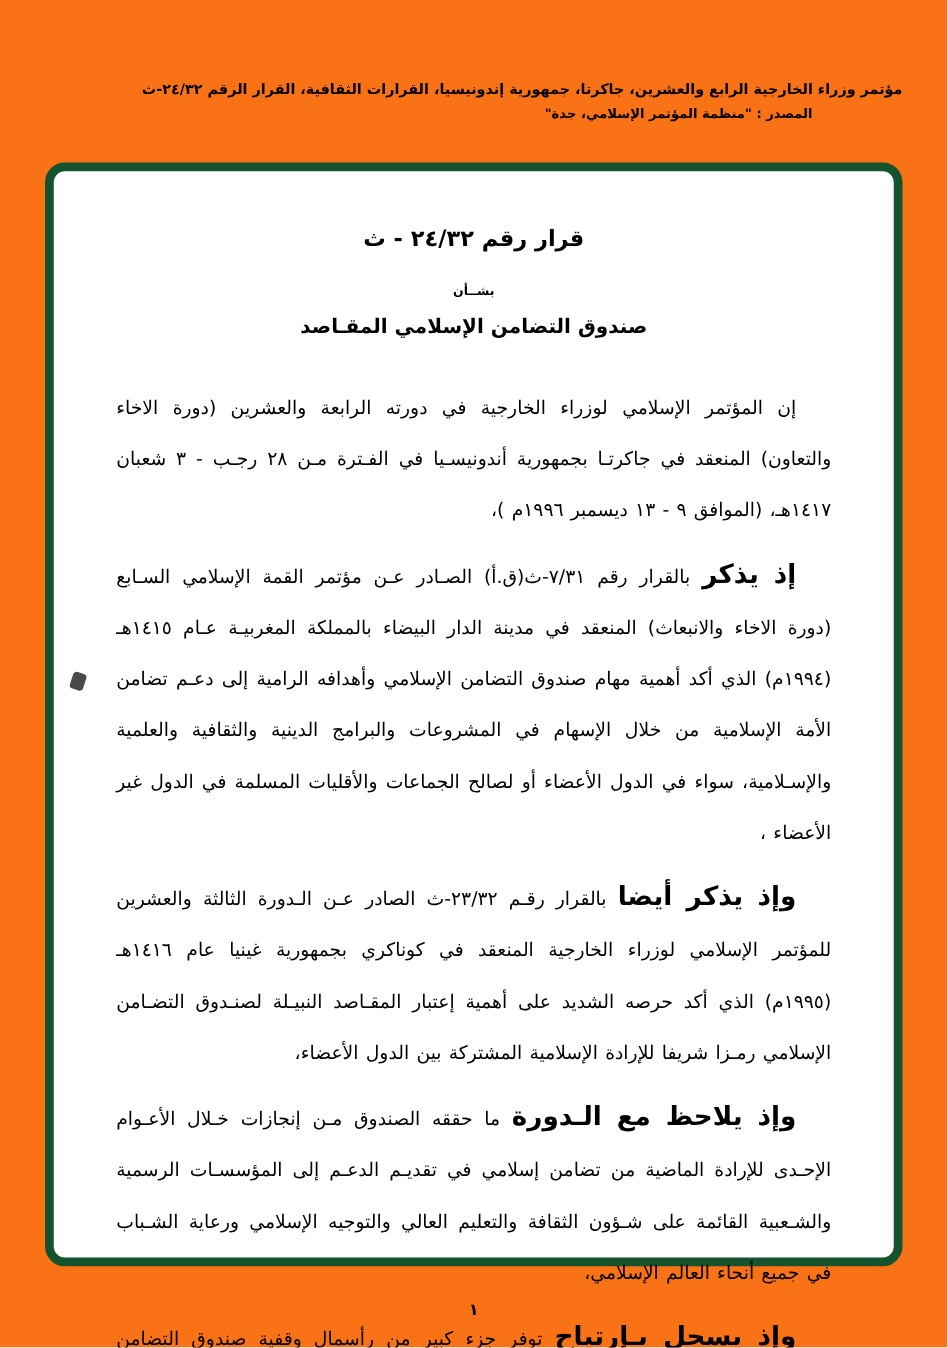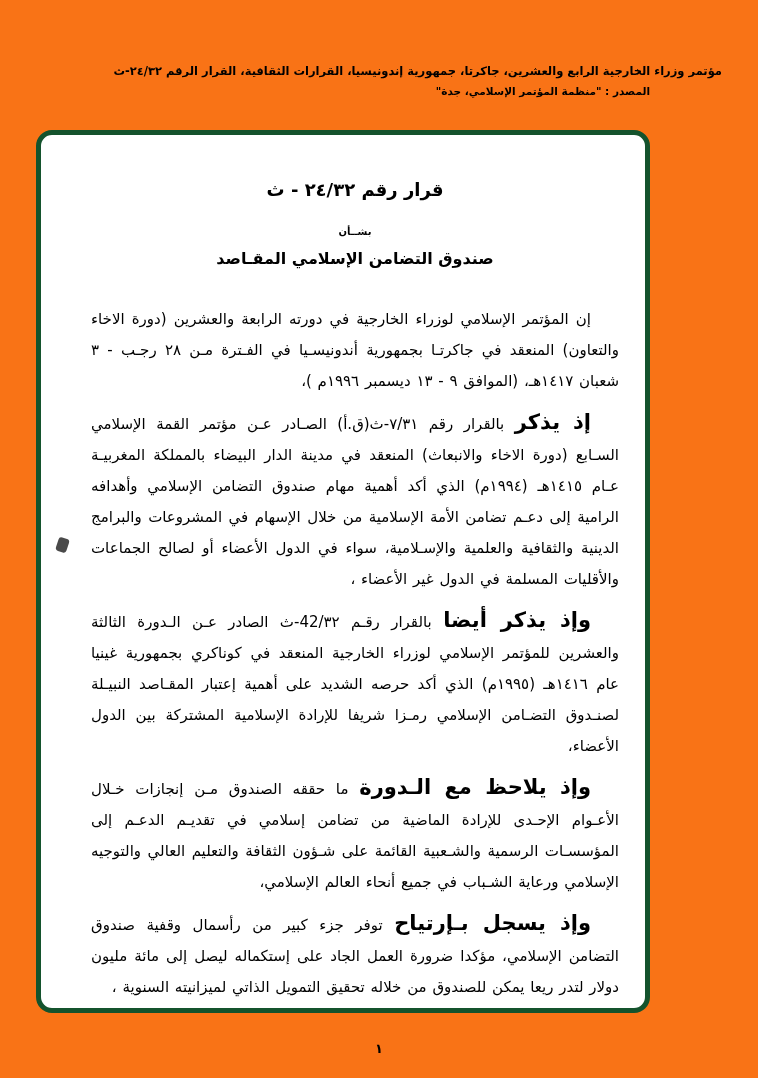--- a/index.html
+++ b/index.html
@@ -31,36 +31,36 @@
     font-weight:bold;
     margin-top:6px;
     padding-left:0;
     padding-right:72px;
   }
 
   
   .frame {
     position:absolute;
     left:36px; top:130px;
-    width:614px; height:883px;
-    border:5px solid #14532d;
+    width:686px; height:883px;
+    border:7px solid #14532d;
     border-radius:16px;
     background:#ffffff;
-    padding:44px 26px 0 50px;
+    padding:44px 50px 0 50px;
     direction:rtl;
   }
 
   .title-block { text-align:center; font-weight:bold; direction:rtl; }
   .title-line1 { font-size:18px; letter-spacing:1px; margin-bottom:26px; }
   .title-line2 { font-size:10px; margin-bottom:12px; }
   .title-line3 { font-size:16px; margin-bottom:36px; }
 
   .body-text p {
     font-size:15px;
-    line-height:31px;
+    line-height:41px;
     text-align:justify;
     text-indent:28px;
     margin-bottom:10px;
     direction:rtl;
     word-spacing:1px;
   }
   .lead {
     font-weight:bold;
     font-size:21px;
   }
@@ -108,21 +108,21 @@
         <span>إن المؤتمر الإسلامي لوزراء الخارجية في دورته الرابعة والعشرين  (دورة الاخاء والتعاون) المنعقد في جاكرتـا بجمهورية أندونيسـيا في الفـترة مـن ٢٨ رجـب  -  ٣ شعبان ١٤١٧هـ، (الموافق ٩ - ١٣ ديسمبر ١٩٩٦م )،</span>
       </p>
 
       <p>
         <strong class="lead">إذ يذكر</strong>
         <span>بالقرار رقم ٧/٣١-ث(ق.أ) الصـادر عـن مؤتمر القمة الإسلامي السـابع (دورة الاخاء والانبعاث) المنعقد في مدينة الدار البيضاء بالمملكة المغربيـة عـام ١٤١٥هـ (١٩٩٤م) الذي أكد أهمية مهام صندوق التضامن الإسلامي وأهدافه الرامية إلى دعـم تضامن الأمة الإسلامية من خلال الإسهام في المشروعات والبرامج الدينية والثقافية والعلمية والإسـلامية، سواء في الدول الأعضاء أو لصالح الجماعات والأقليات المسلمة في الدول غير الأعضاء ،</span>
       </p>
 
       <p>
         <strong class="lead">وإذ يذكر أيضا</strong>
-        <span>بالقرار رقـم 42/٣٢-ث الصادر عـن الـدورة الثالثة والعشرين للمؤتمر الإسلامي لوزراء الخارجية المنعقد في كوناكري بجمهورية غينيا عام ١٤١٦هـ (١٩٩٥م) الذي أكد حرصه الشديد على أهمية إعتبار المقـاصد النبيـلة لصنـدوق التضـامن الإسلامي رمـزا شريفا للإرادة الإسلامية المشتركة بين الدول الأعضاء،</span>
+        <span>بالقرار رقـم ٢٣/٣٢-ث الصادر عـن الـدورة الثالثة والعشرين للمؤتمر الإسلامي لوزراء الخارجية المنعقد في كوناكري بجمهورية غينيا عام ١٤١٦هـ (١٩٩٥م) الذي أكد حرصه الشديد على أهمية إعتبار المقـاصد النبيـلة لصنـدوق التضـامن الإسلامي رمـزا شريفا للإرادة الإسلامية المشتركة بين الدول الأعضاء،</span>
       </p>
 
       <p>
         <strong class="lead">وإذ يلاحظ مع الـدورة</strong>
         <span>ما حققه  الصندوق مـن إنجازات خـلال الأعـوام الإحـدى للإرادة الماضية من تضامن إسلامي في تقديـم الدعـم إلى المؤسسـات الرسمية والشـعبية القائمة على شـؤون الثقافة والتعليم العالي والتوجيه الإسلامي ورعاية الشـباب في جميع أنحاء العالم الإسلامي،</span>
       </p>
 
       <p>
         <strong class="lead">وإذ يسجل بـإرتياح</strong>
         <span>توفر جزء كبير من رأسمال وقفية صندوق التضامن  الإسلامي، مؤكدا ضرورة العمل الجاد على إستكماله ليصل إلى مائة مليون دولار لتدر ريعا يمكن  للصندوق من خلاله تحقيق التمويل الذاتي لميزانيته السنوية ،</span>

